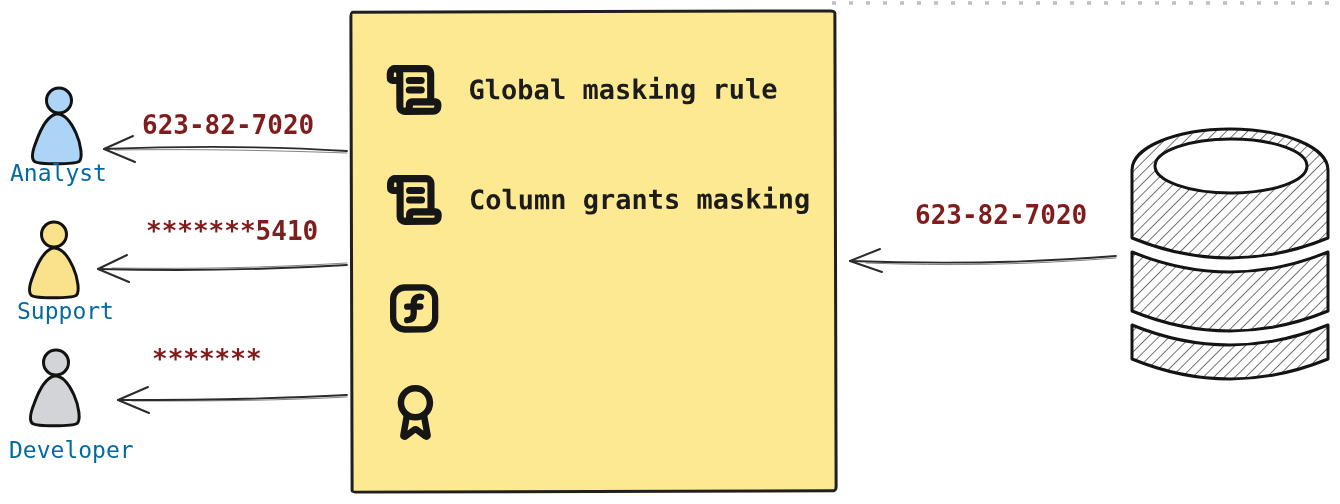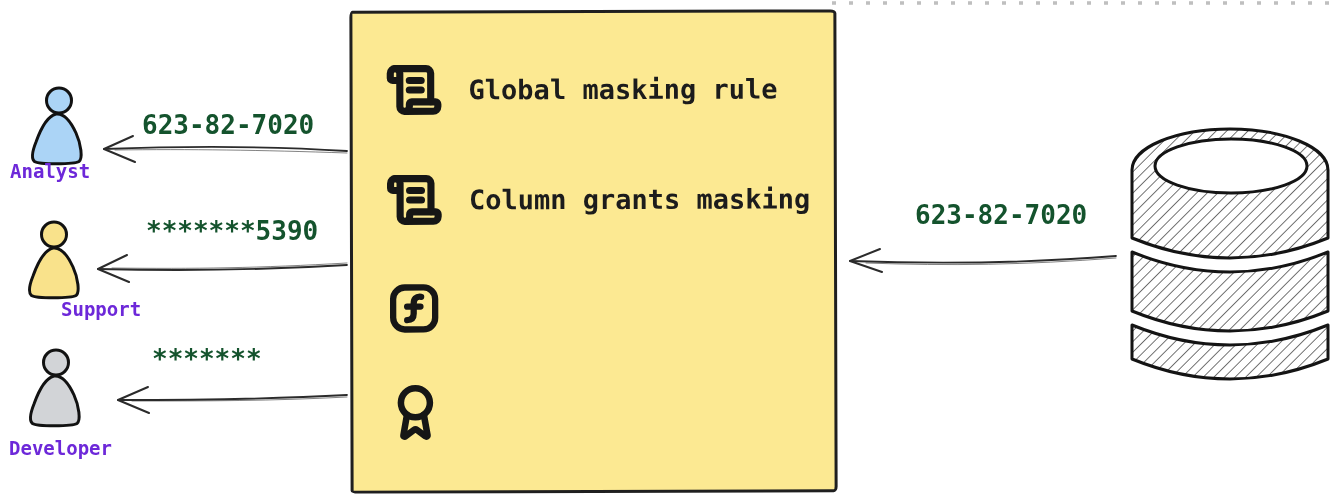--- a/index.html
+++ b/index.html
@@ -13,29 +13,29 @@
     font-family: "DejaVu Sans Mono", "Liberation Mono", monospace;
     color: #1c1c1c;
   }
   .abs { position: absolute; }
 
   
   .value-text {
     font-size: 26px;
     font-weight: 700;
     white-space: pre;
-    color: #14532d;
+    color: #7f1d1d;
     line-height: 1;
   }
 
   
   .persona-label {
-    font-size: 19px;
-    font-weight: 700;
-    color: #6d28d9;
+    font-size: 23px;
+    font-weight: 400;
+    color: #0369a1;
     line-height: 1;
     white-space: pre;
   }
 
   
   .masking-box {
     left: 350px; top: 10px;
     width: 487px; height: 483px;
     border: 3px solid #1f1f1f;
     border-radius: 3px 6px 4px 7px / 7px 4px 6px 3px;
@@ -81,22 +81,22 @@
     <div class="abs value-text" style="left:142px; top:112px;">623-82-7020</div>
   </div>
 
   <div class="abs" style="left:0; top:0;">
     <svg class="abs" style="left:23px; top:220px;" width="60" height="80" viewBox="0 0 60 80">
       <g fill="#f9e28b" stroke="#121212" stroke-width="3" stroke-linejoin="round">
         <circle cx="31" cy="14.5" r="12.5"></circle>
         <path d="M30,28 C22,30 15,42 10,56 C6,66 5,72.5 8.5,75.5 C13,78.5 48,78.5 53,75.5 C57,72.5 55,58 50,47 C45,36 38,27 30,28 Z"></path>
       </g>
     </svg>
-    <div class="abs persona-label" style="left:17px; top:300px;margin-left:44px;">Support</div>
-    <div class="abs value-text" style="left:146px; top:218px;">*******5390</div>
+    <div class="abs persona-label" style="left:17px; top:300px;">Support</div>
+    <div class="abs value-text" style="left:146px; top:218px;">*******5410</div>
   </div>
 
   <div class="abs" style="left:0; top:0;">
     <svg class="abs" style="left:24px; top:348px;" width="60" height="80" viewBox="0 0 60 80">
       <g fill="#d2d4d7" stroke="#121212" stroke-width="3" stroke-linejoin="round">
         <circle cx="32" cy="14.5" r="12.5"></circle>
         <path d="M30,28 C22,30 15,42 10,56 C6,66 5,72.5 8.5,75.5 C13,78.5 48,78.5 53,75.5 C57,72.5 55,58 50,47 C45,36 38,27 30,28 Z"></path>
       </g>
     </svg>
     <div class="abs persona-label" style="left:9px; top:430px;margin-top:9px;">Developer</div>

